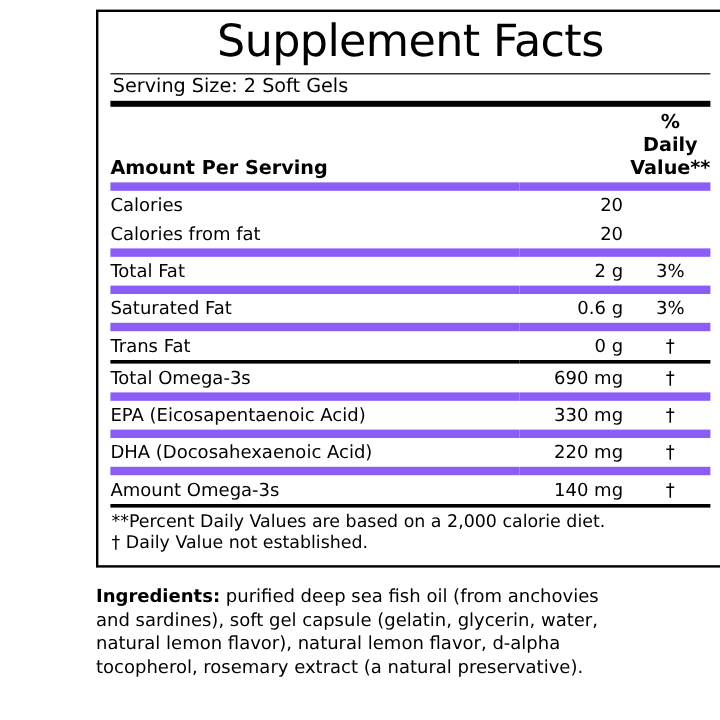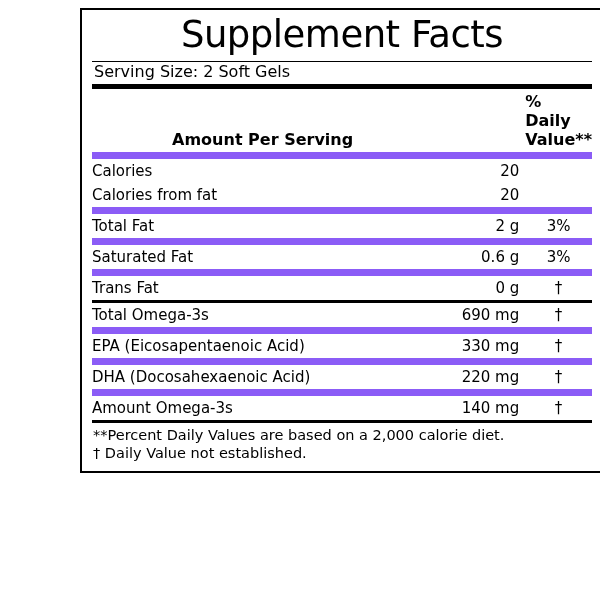--- a/index.html
+++ b/index.html
@@ -59,24 +59,23 @@
     vertical-align: bottom;
   }
   .col-name { text-align: left; }
   .col-amt  { text-align: right; width: 86px; padding-right: 6px !important; }
   .col-dv   { text-align: center; width: 62px; }
   .hdr td {
     font-weight: bold;
     font-size: 16px;
     padding-top: 3px;
     padding-bottom: 4px;
-    text-align: center;
   }
   .hdr .col-dv-hdr {
-    text-align: left;
+    text-align: center;
     font-weight: bold;
   }
   .indent1 { padding-left: 18px; }
   tr.line td {
     border-top: 7px solid #8b5cf6;
   }
   tr.thickline td {
     border-top: 3px solid #000;
   }
   .footnotes {
@@ -174,13 +173,14 @@
   </table>
 
   <div class="rule-med"></div>
   <div class="footnotes">
     <div>**Percent Daily Values are based on a 2,000 calorie diet.</div>
     <div>†  Daily Value not established.</div>
   </div>
 </div>
 
 <div class="ingredients">
+  <p style="margin:0;"><b>Ingredients:</b><span> purified deep sea fish oil (from anchovies and sardines), soft gel capsule (gelatin, glycerin, water, natural lemon flavor), natural lemon flavor, d-alpha tocopherol, rosemary extract (a natural preservative).</span></p>
 </div>
 
 </body></html>

